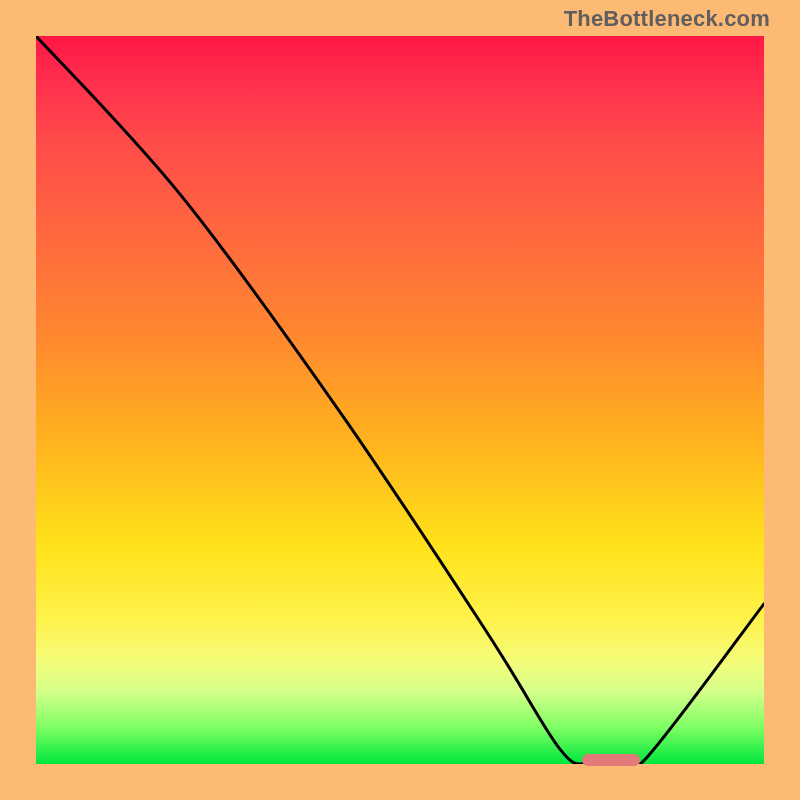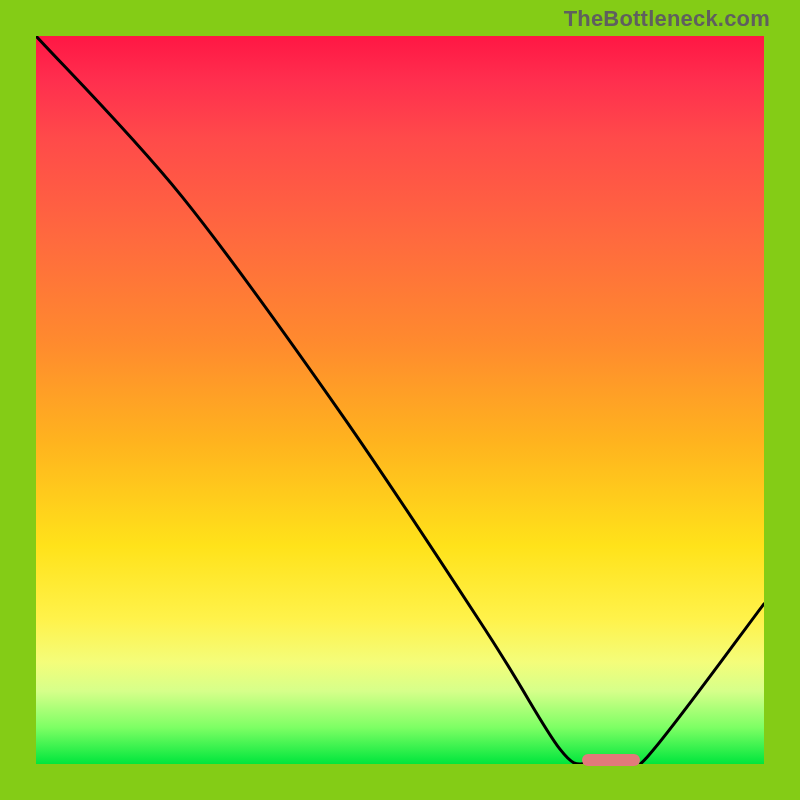--- a/index.html
+++ b/index.html
@@ -7,21 +7,21 @@
     padding: 0;
     width: 800px;
     height: 800px;
     background: #000;
     overflow: hidden;
   }
   .frame {
     position: relative;
     width: 800px;
     height: 800px;
-    background: #84cc16;
+    background: #fdba74;
   }
   .plot-area {
     position: absolute;
     left: 36px;
     top: 36px;
     width: 728px;
     height: 728px;
     
     background: linear-gradient(
       to bottom,

